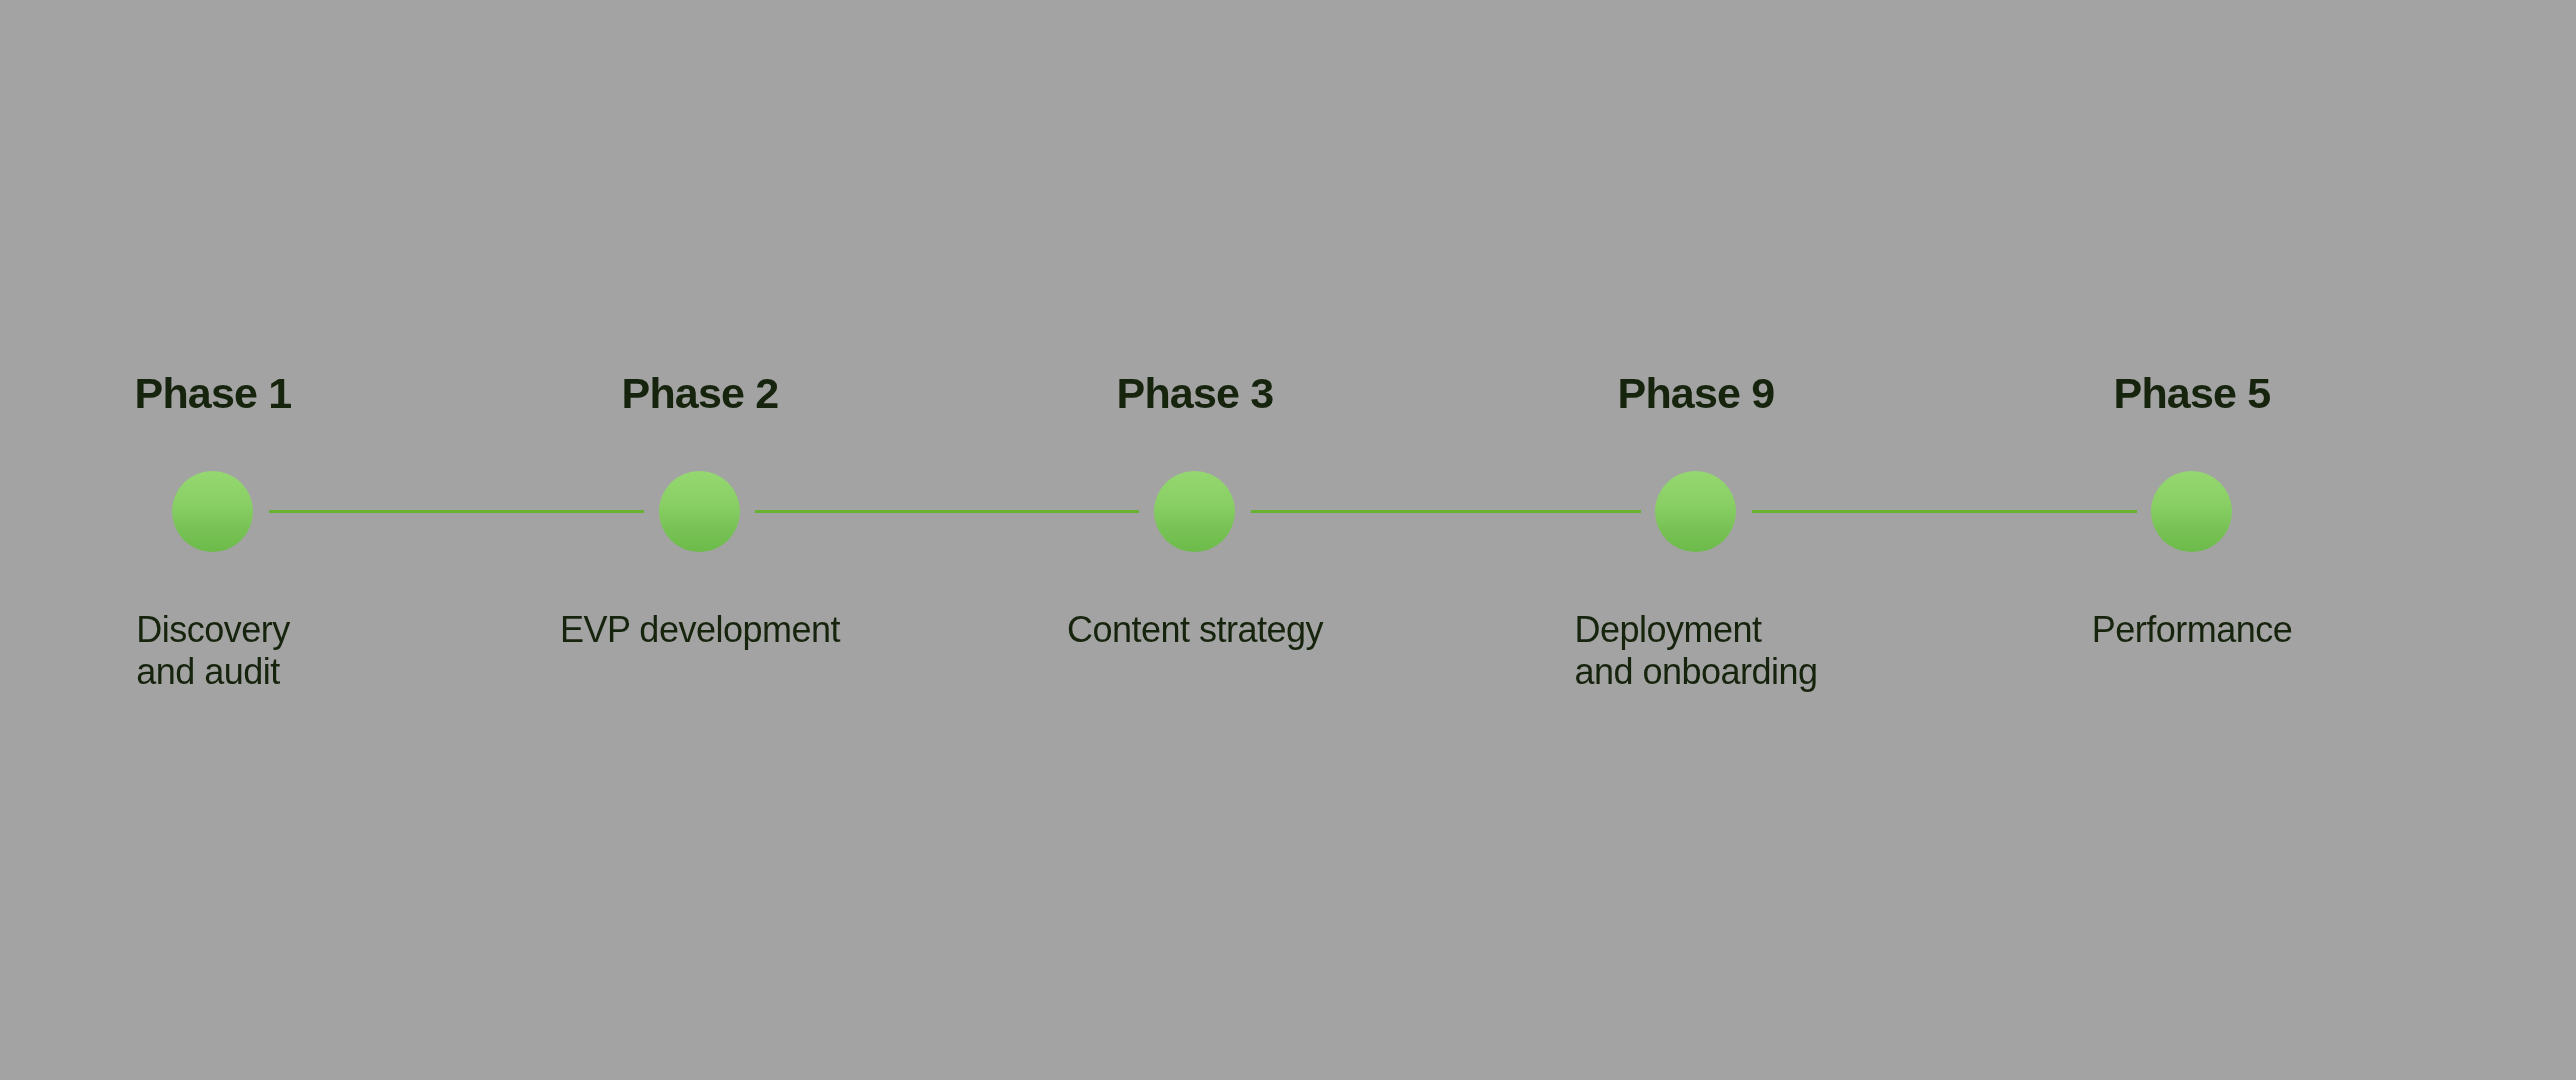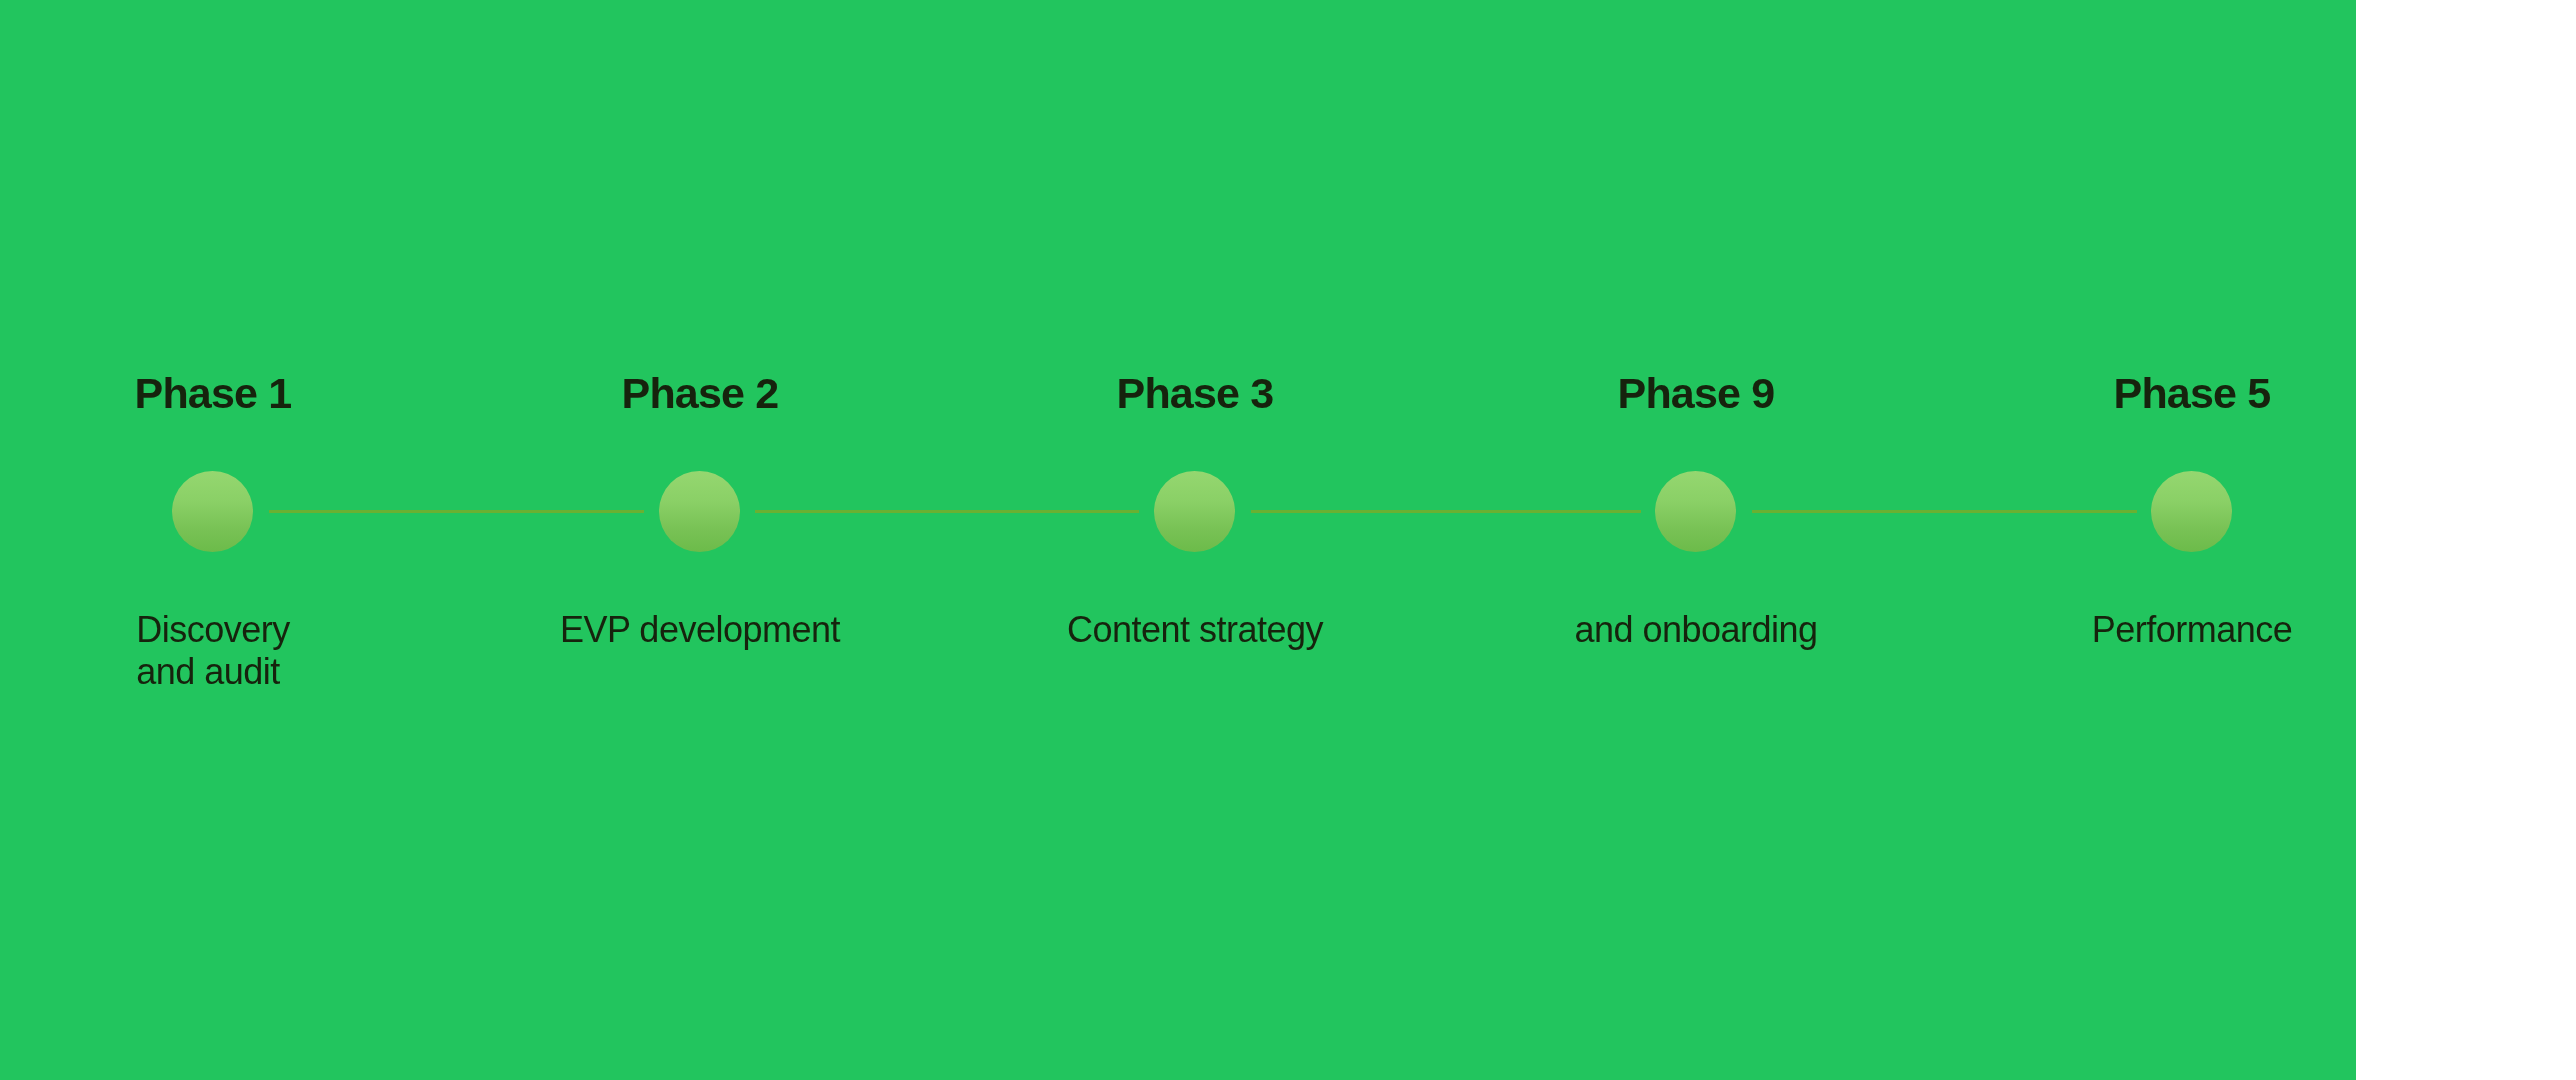--- a/index.html
+++ b/index.html
@@ -9,23 +9,23 @@
   }
   body {
     width: 2576px;
     height: 1081px;
     font-family: "Liberation Sans", sans-serif;
     overflow: hidden;
   }
 
   .timeline {
     position: relative;
-    width: 2356px;
+    width: 2576px;
     height: 1081px;
-    background: #22c55e;
+    background: #a3a3a3;
   }
 
   
   .phase {
     position: absolute;
     top: 0;
     height: 1081px;
     width: 0;
   }
 
@@ -108,20 +108,21 @@
       <div class="phase-node"></div>
       <div class="phase-desc">
         <span class="desc-line">Content strategy</span>
       </div>
     </div>
     <div class="phase-connector" style="left: 1251px; width: 390px;"></div>
     <div class="phase" style="left: 1696px;">
       <div class="phase-heading">Phase 9</div>
       <div class="phase-node"></div>
       <div class="phase-desc">
+        <span class="desc-line">Deployment</span>
         <span class="desc-line">and onboarding</span>
       </div>
     </div>
     <div class="phase-connector" style="left: 1752px; width: 385px;"></div>
     <div class="phase" style="left: 2192px;">
       <div class="phase-heading">Phase 5</div>
       <div class="phase-node"></div>
       <div class="phase-desc">
         <span class="desc-line">Performance</span>
       </div>

